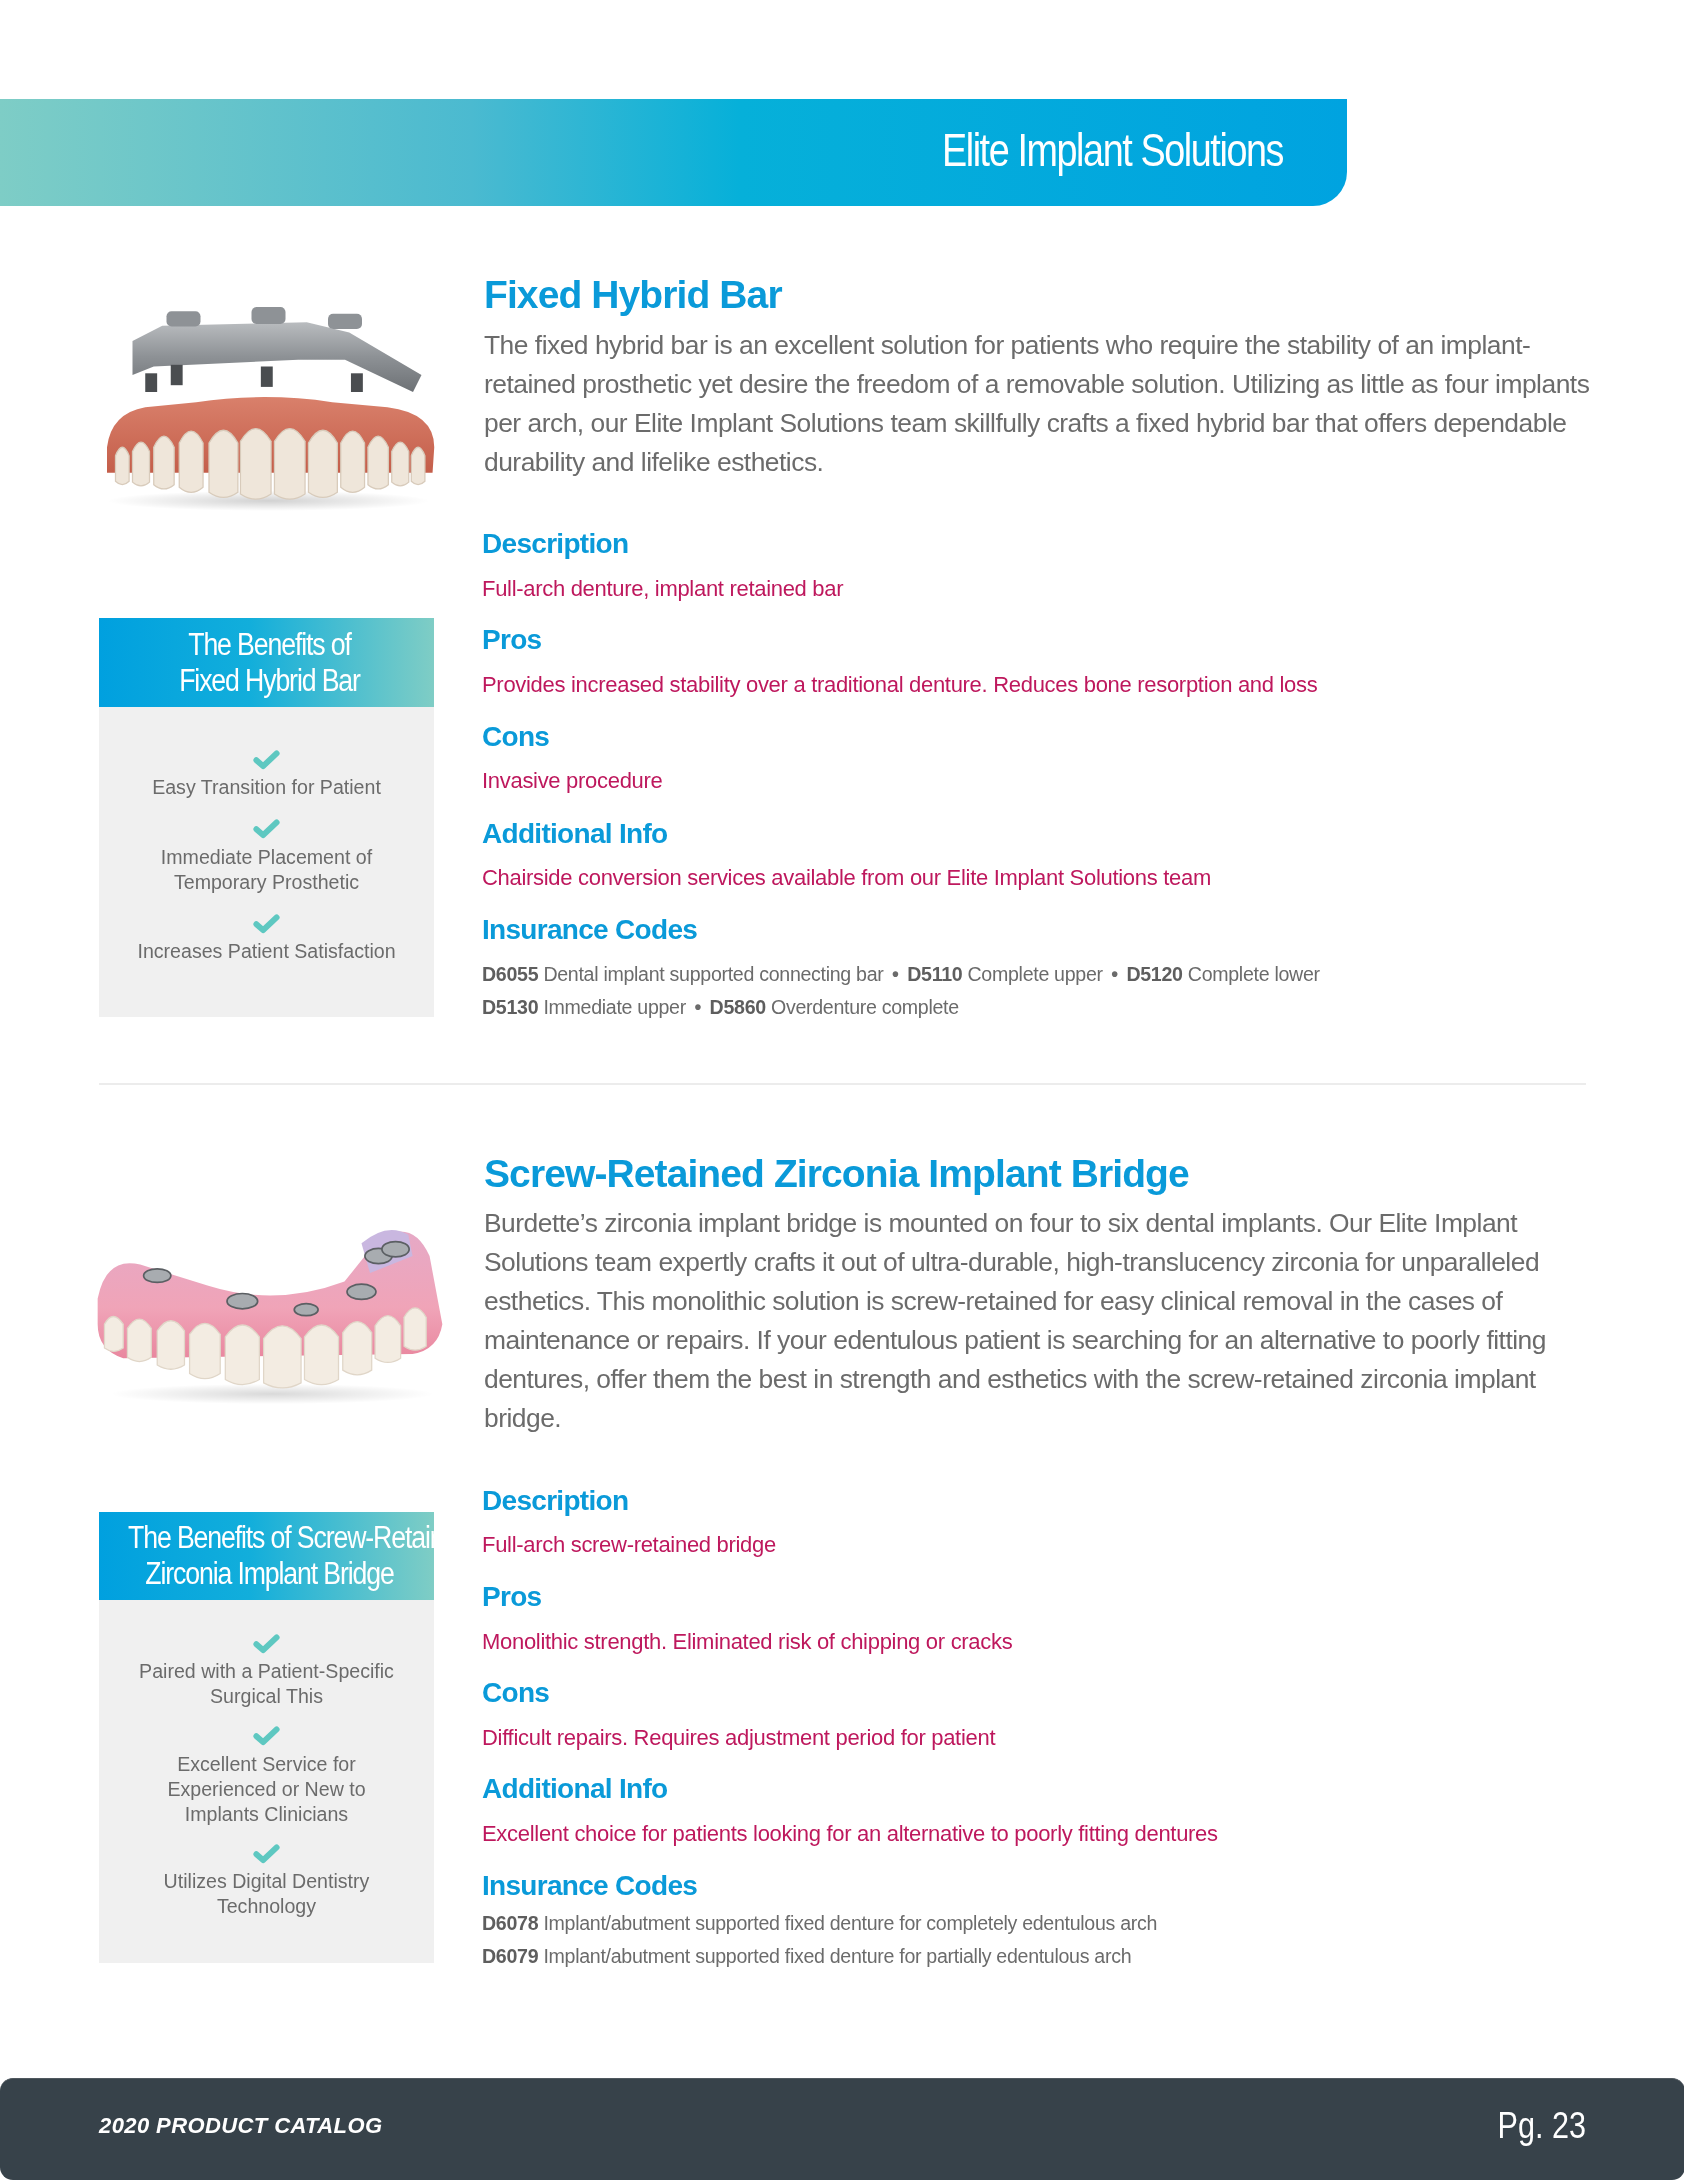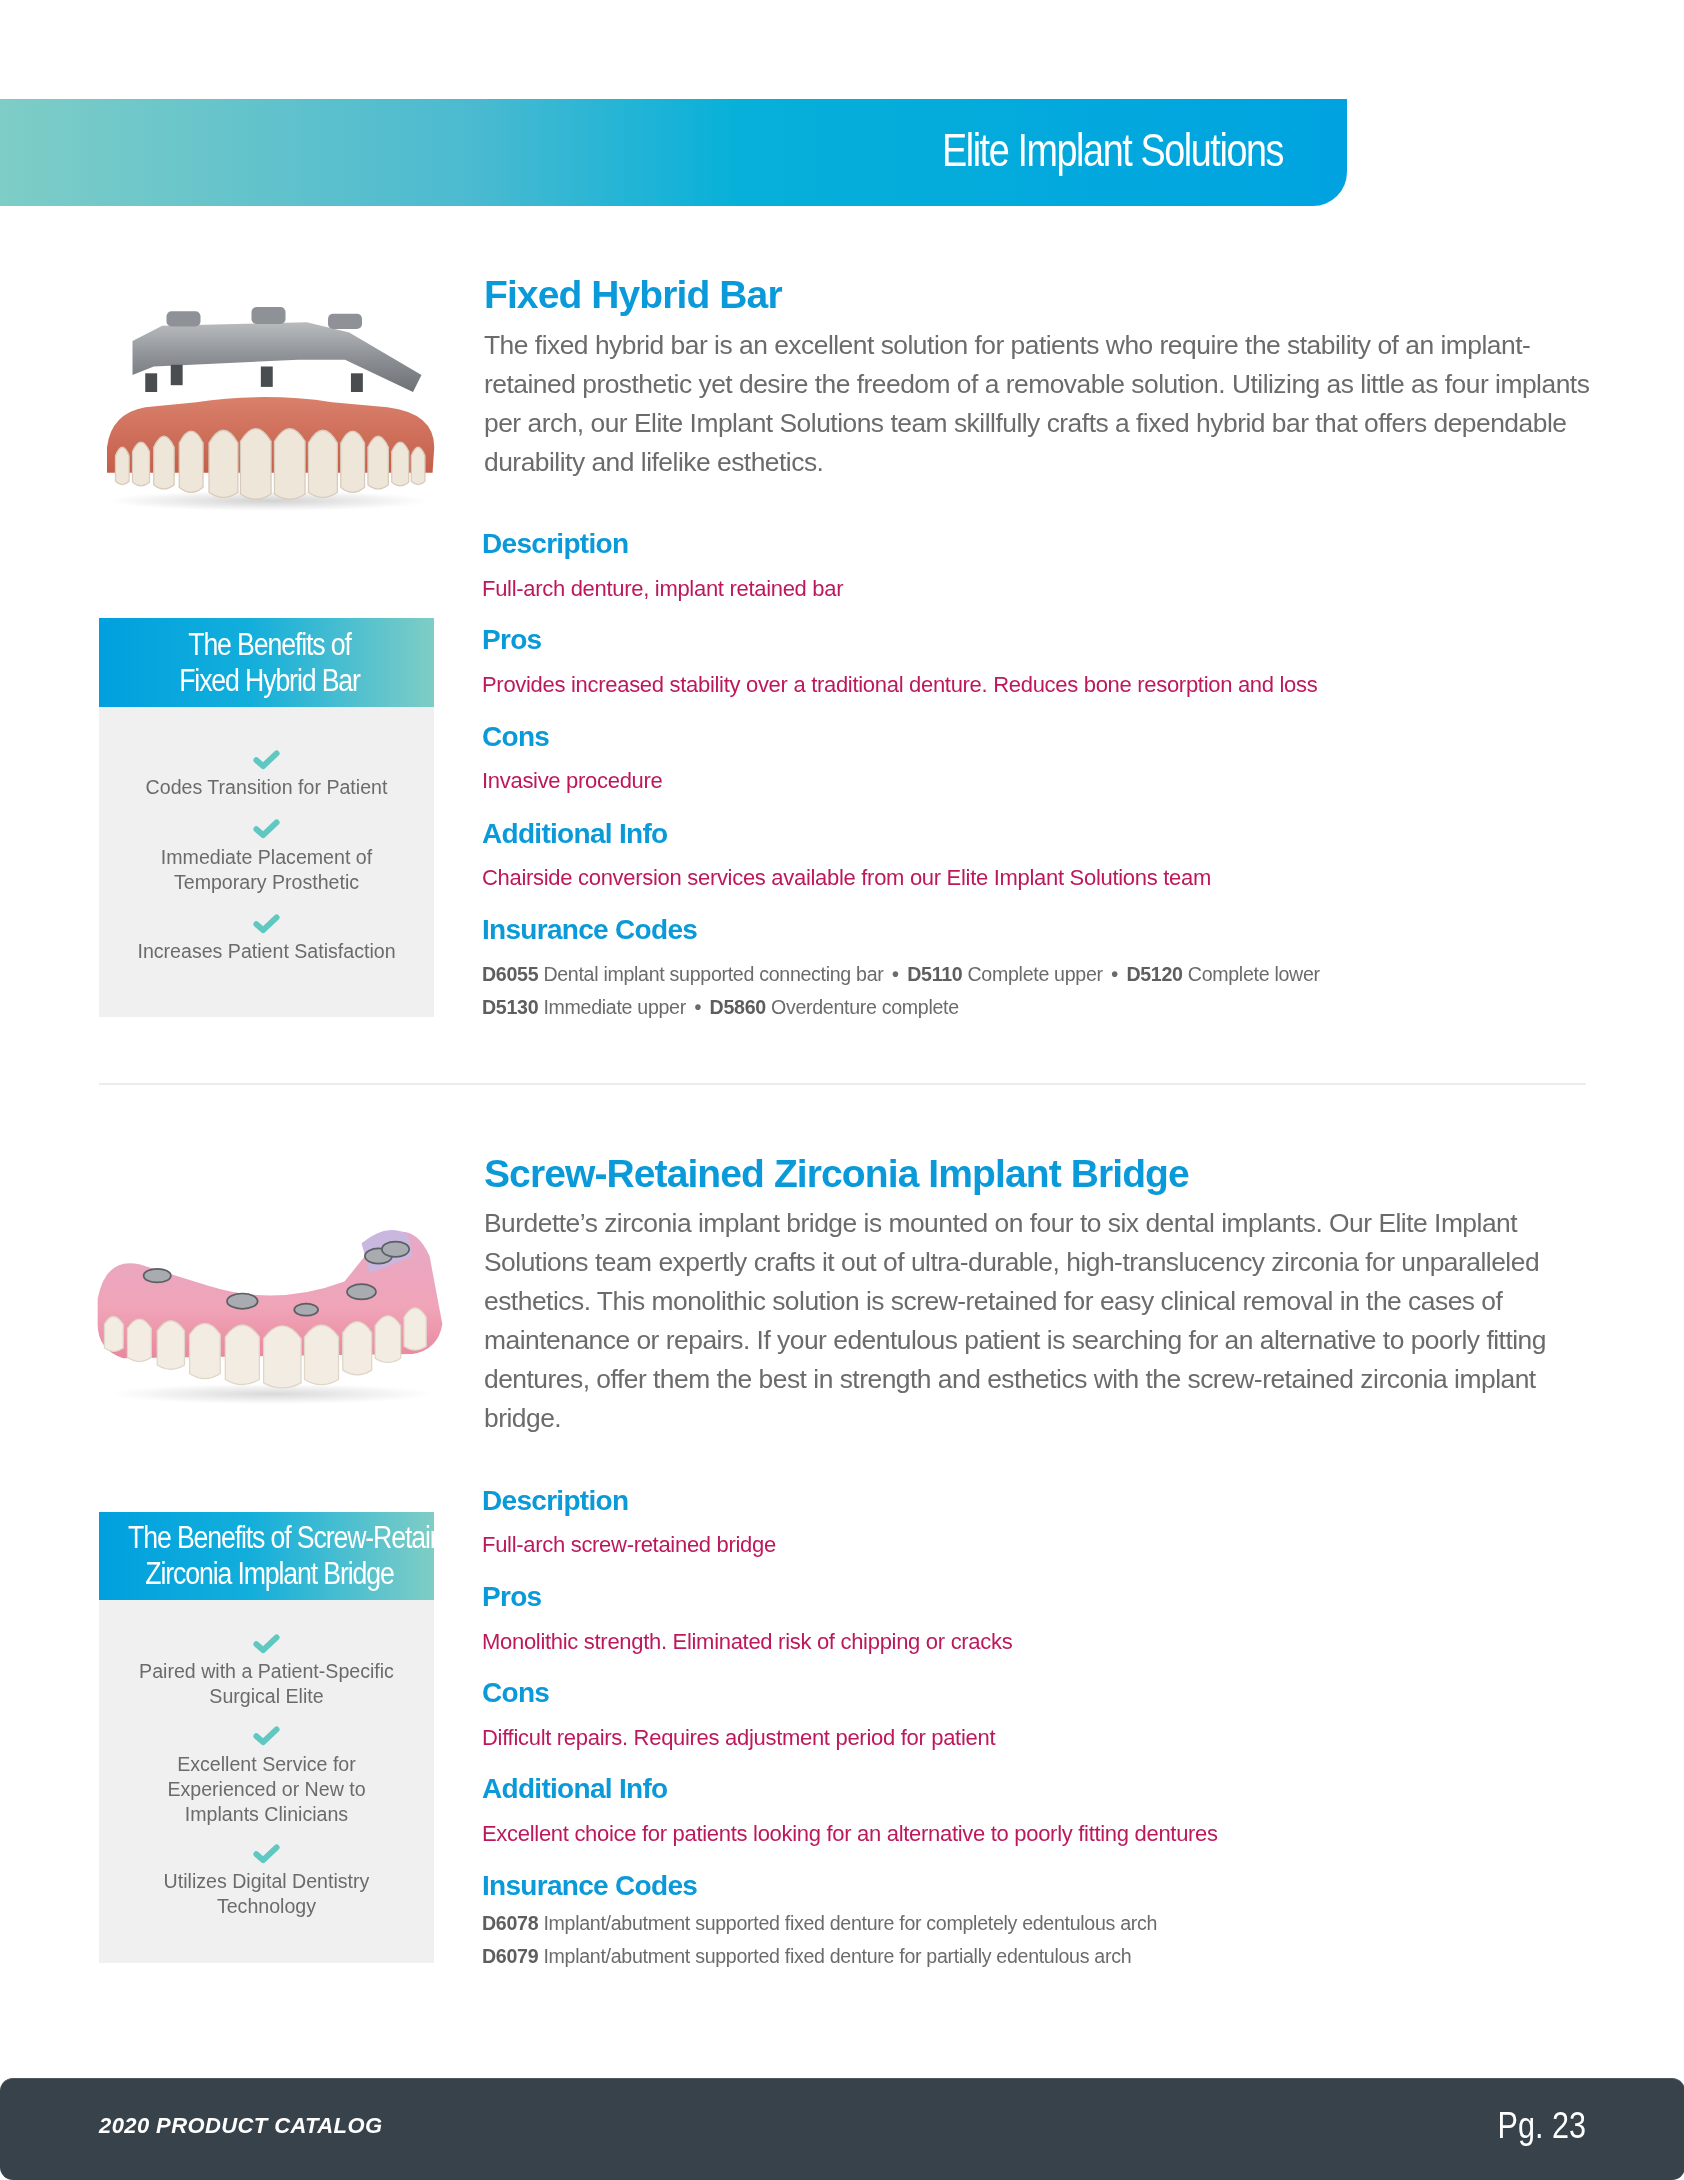--- a/index.html
+++ b/index.html
@@ -116,21 +116,21 @@
 
 <div class="benefits-box" style="top:618px; height:399px;">
   <div class="benefits-header" style="height:89px;">
     <span>The Benefits of</span>
     <span>Fixed Hybrid Bar</span>
   </div>
   <div class="benefit-item" style="margin-top:43px;">
     <svg class="check-icon" viewBox="0 0 32 24">
         <path d="M4 12 L12 19 L28 4" fill="none" stroke="#5ec8c1" stroke-width="7" stroke-linecap="round" stroke-linejoin="round"></path>
       </svg>
-    <div class="benefit-text">Codes Transition for Patient</div>
+    <div class="benefit-text">Easy Transition for Patient</div>
   </div>
   <div class="benefit-item" style="margin-top:19px;">
     <svg class="check-icon" viewBox="0 0 32 24">
         <path d="M4 12 L12 19 L28 4" fill="none" stroke="#5ec8c1" stroke-width="7" stroke-linecap="round" stroke-linejoin="round"></path>
       </svg>
     <div class="benefit-text">
       <div>Immediate Placement of</div>
       <div>Temporary Prosthetic</div>
     </div>
   </div>
@@ -217,21 +217,21 @@
   <div class="benefits-header" style="height:88px;">
     <span>The Benefits of Screw-Retained</span>
     <span>Zirconia Implant Bridge</span>
   </div>
   <div class="benefit-item" style="margin-top:34px;">
     <svg class="check-icon" viewBox="0 0 32 24">
         <path d="M4 12 L12 19 L28 4" fill="none" stroke="#5ec8c1" stroke-width="7" stroke-linecap="round" stroke-linejoin="round"></path>
       </svg>
     <div class="benefit-text">
       <div>Paired with a Patient-Specific</div>
-      <div>Surgical Elite</div>
+      <div>Surgical This</div>
     </div>
   </div>
   <div class="benefit-item" style="margin-top:17px;">
     <svg class="check-icon" viewBox="0 0 32 24">
         <path d="M4 12 L12 19 L28 4" fill="none" stroke="#5ec8c1" stroke-width="7" stroke-linecap="round" stroke-linejoin="round"></path>
       </svg>
     <div class="benefit-text">
       <div>Excellent Service for</div>
       <div>Experienced or New to</div>
       <div>Implants Clinicians</div>

